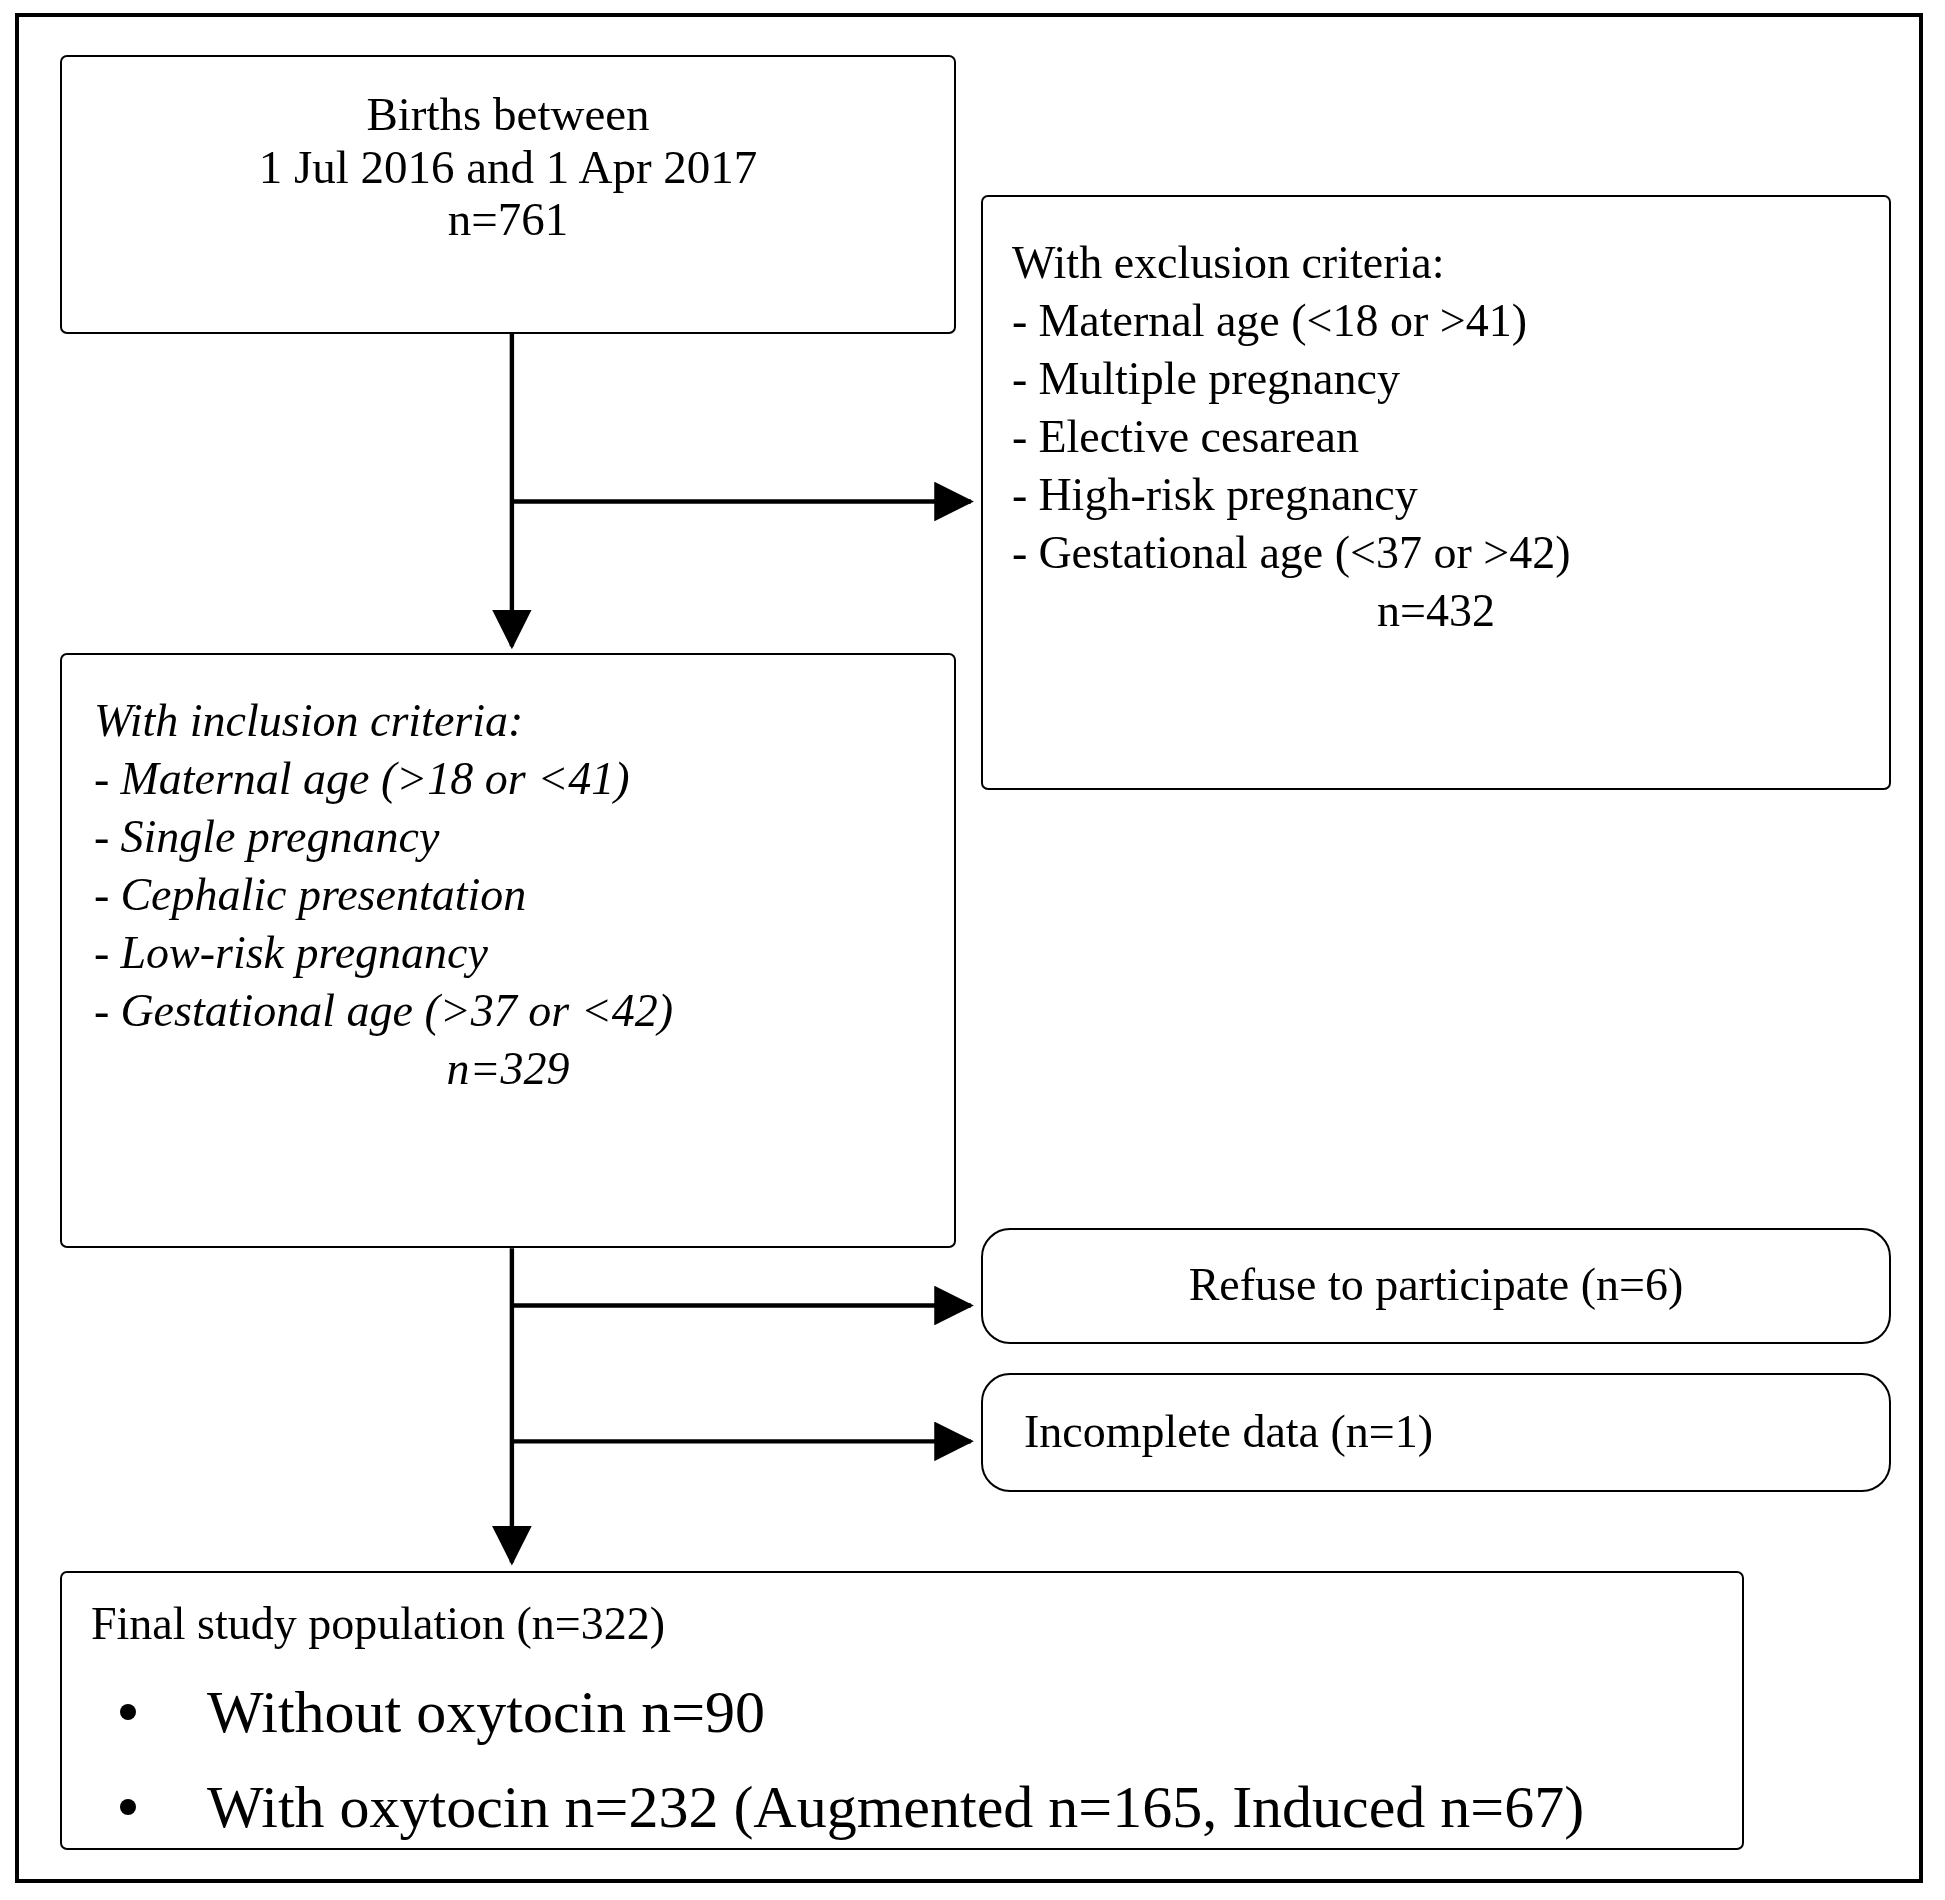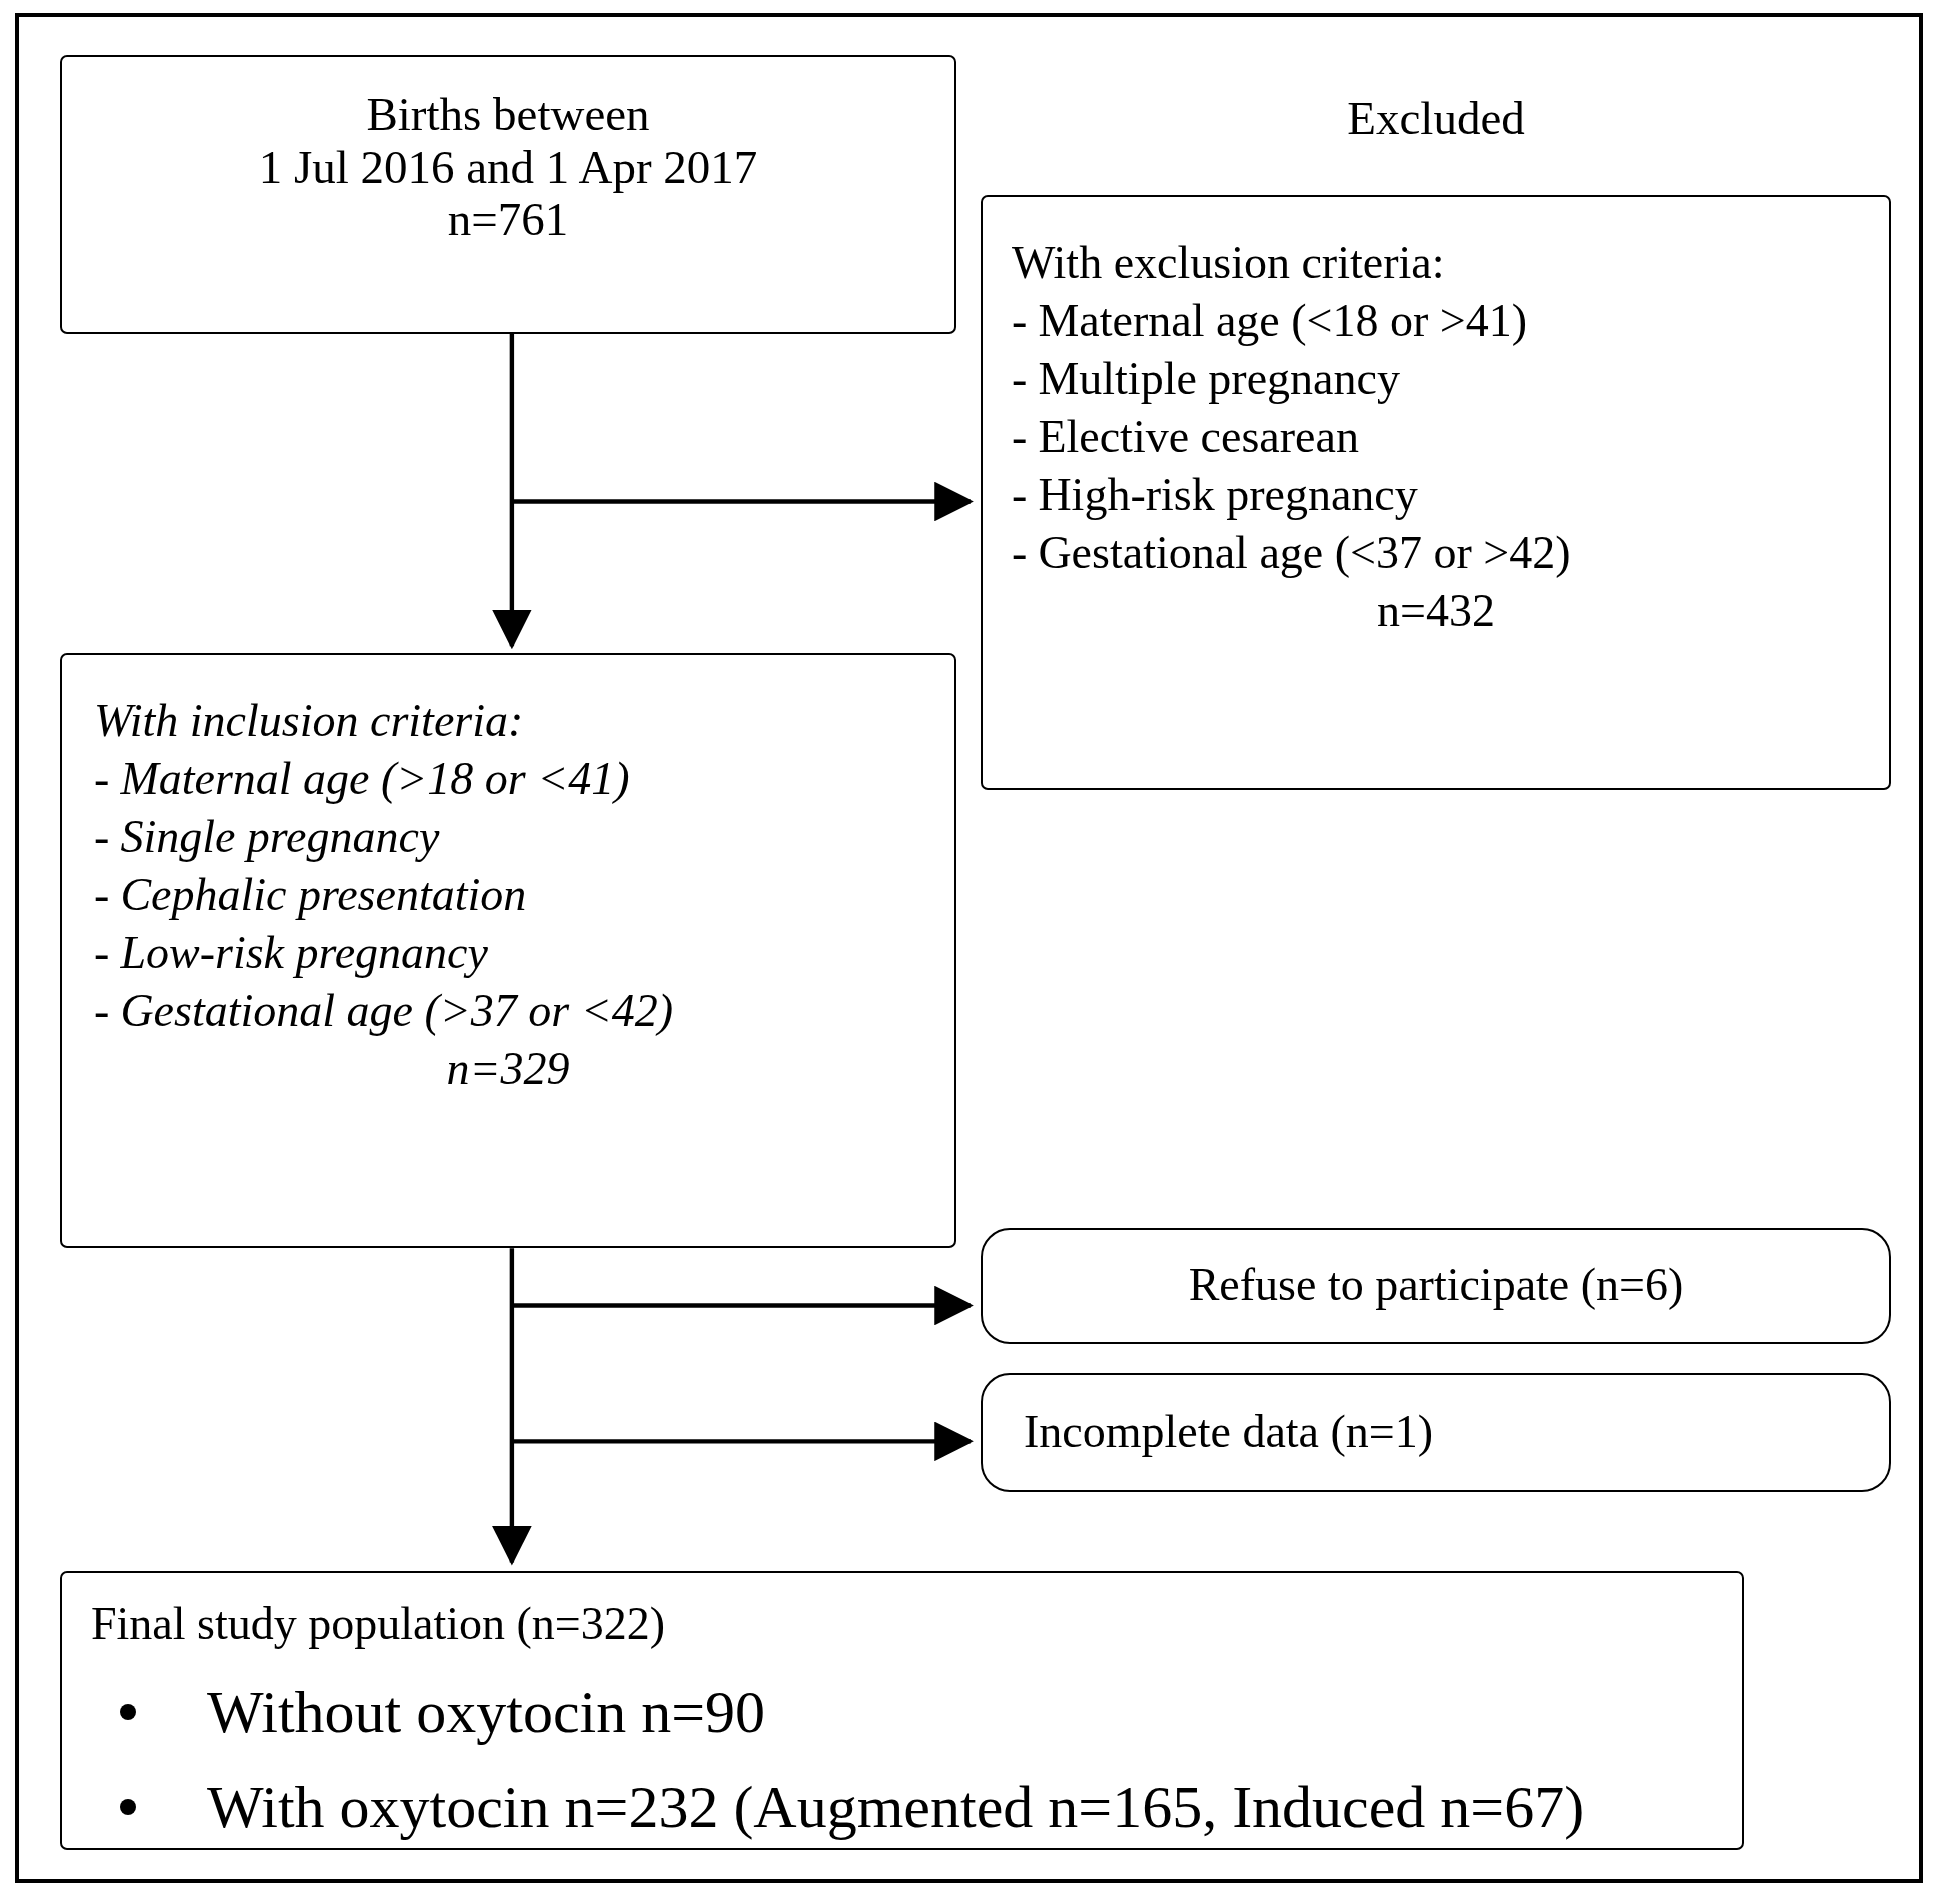--- a/index.html
+++ b/index.html
@@ -103,21 +103,20 @@
 
     <line x1="697" y1="683" x2="1322" y2="683" stroke="#000000" stroke-width="6" marker-end="url(#ah)"></line>
 
     <line x1="697" y1="1700" x2="697" y2="2128" stroke="#000000" stroke-width="6" marker-end="url(#ah)"></line>
 
     <line x1="697" y1="1778" x2="1322" y2="1778" stroke="#000000" stroke-width="6" marker-end="url(#ah)"></line>
 
     <line x1="697" y1="1963" x2="1322" y2="1963" stroke="#000000" stroke-width="6" marker-end="url(#ah)"></line>
   </svg>
 
-  <div class="label-excluded" style="left:981px; top:95px; width:910px;">Excluded</div>
 
   <div class="box" style="left:60px; top:55px; width:896px; height:279px;">
     <div class="box-inner ctr t-lg" style="top:31px;">
       <div>Births between</div>
       <div>1 Jul 2016 and 1 Apr 2017</div>
       <div>n=761</div>
     </div>
   </div>
 
   <div class="box" style="left:981px; top:195px; width:910px; height:595px;">

